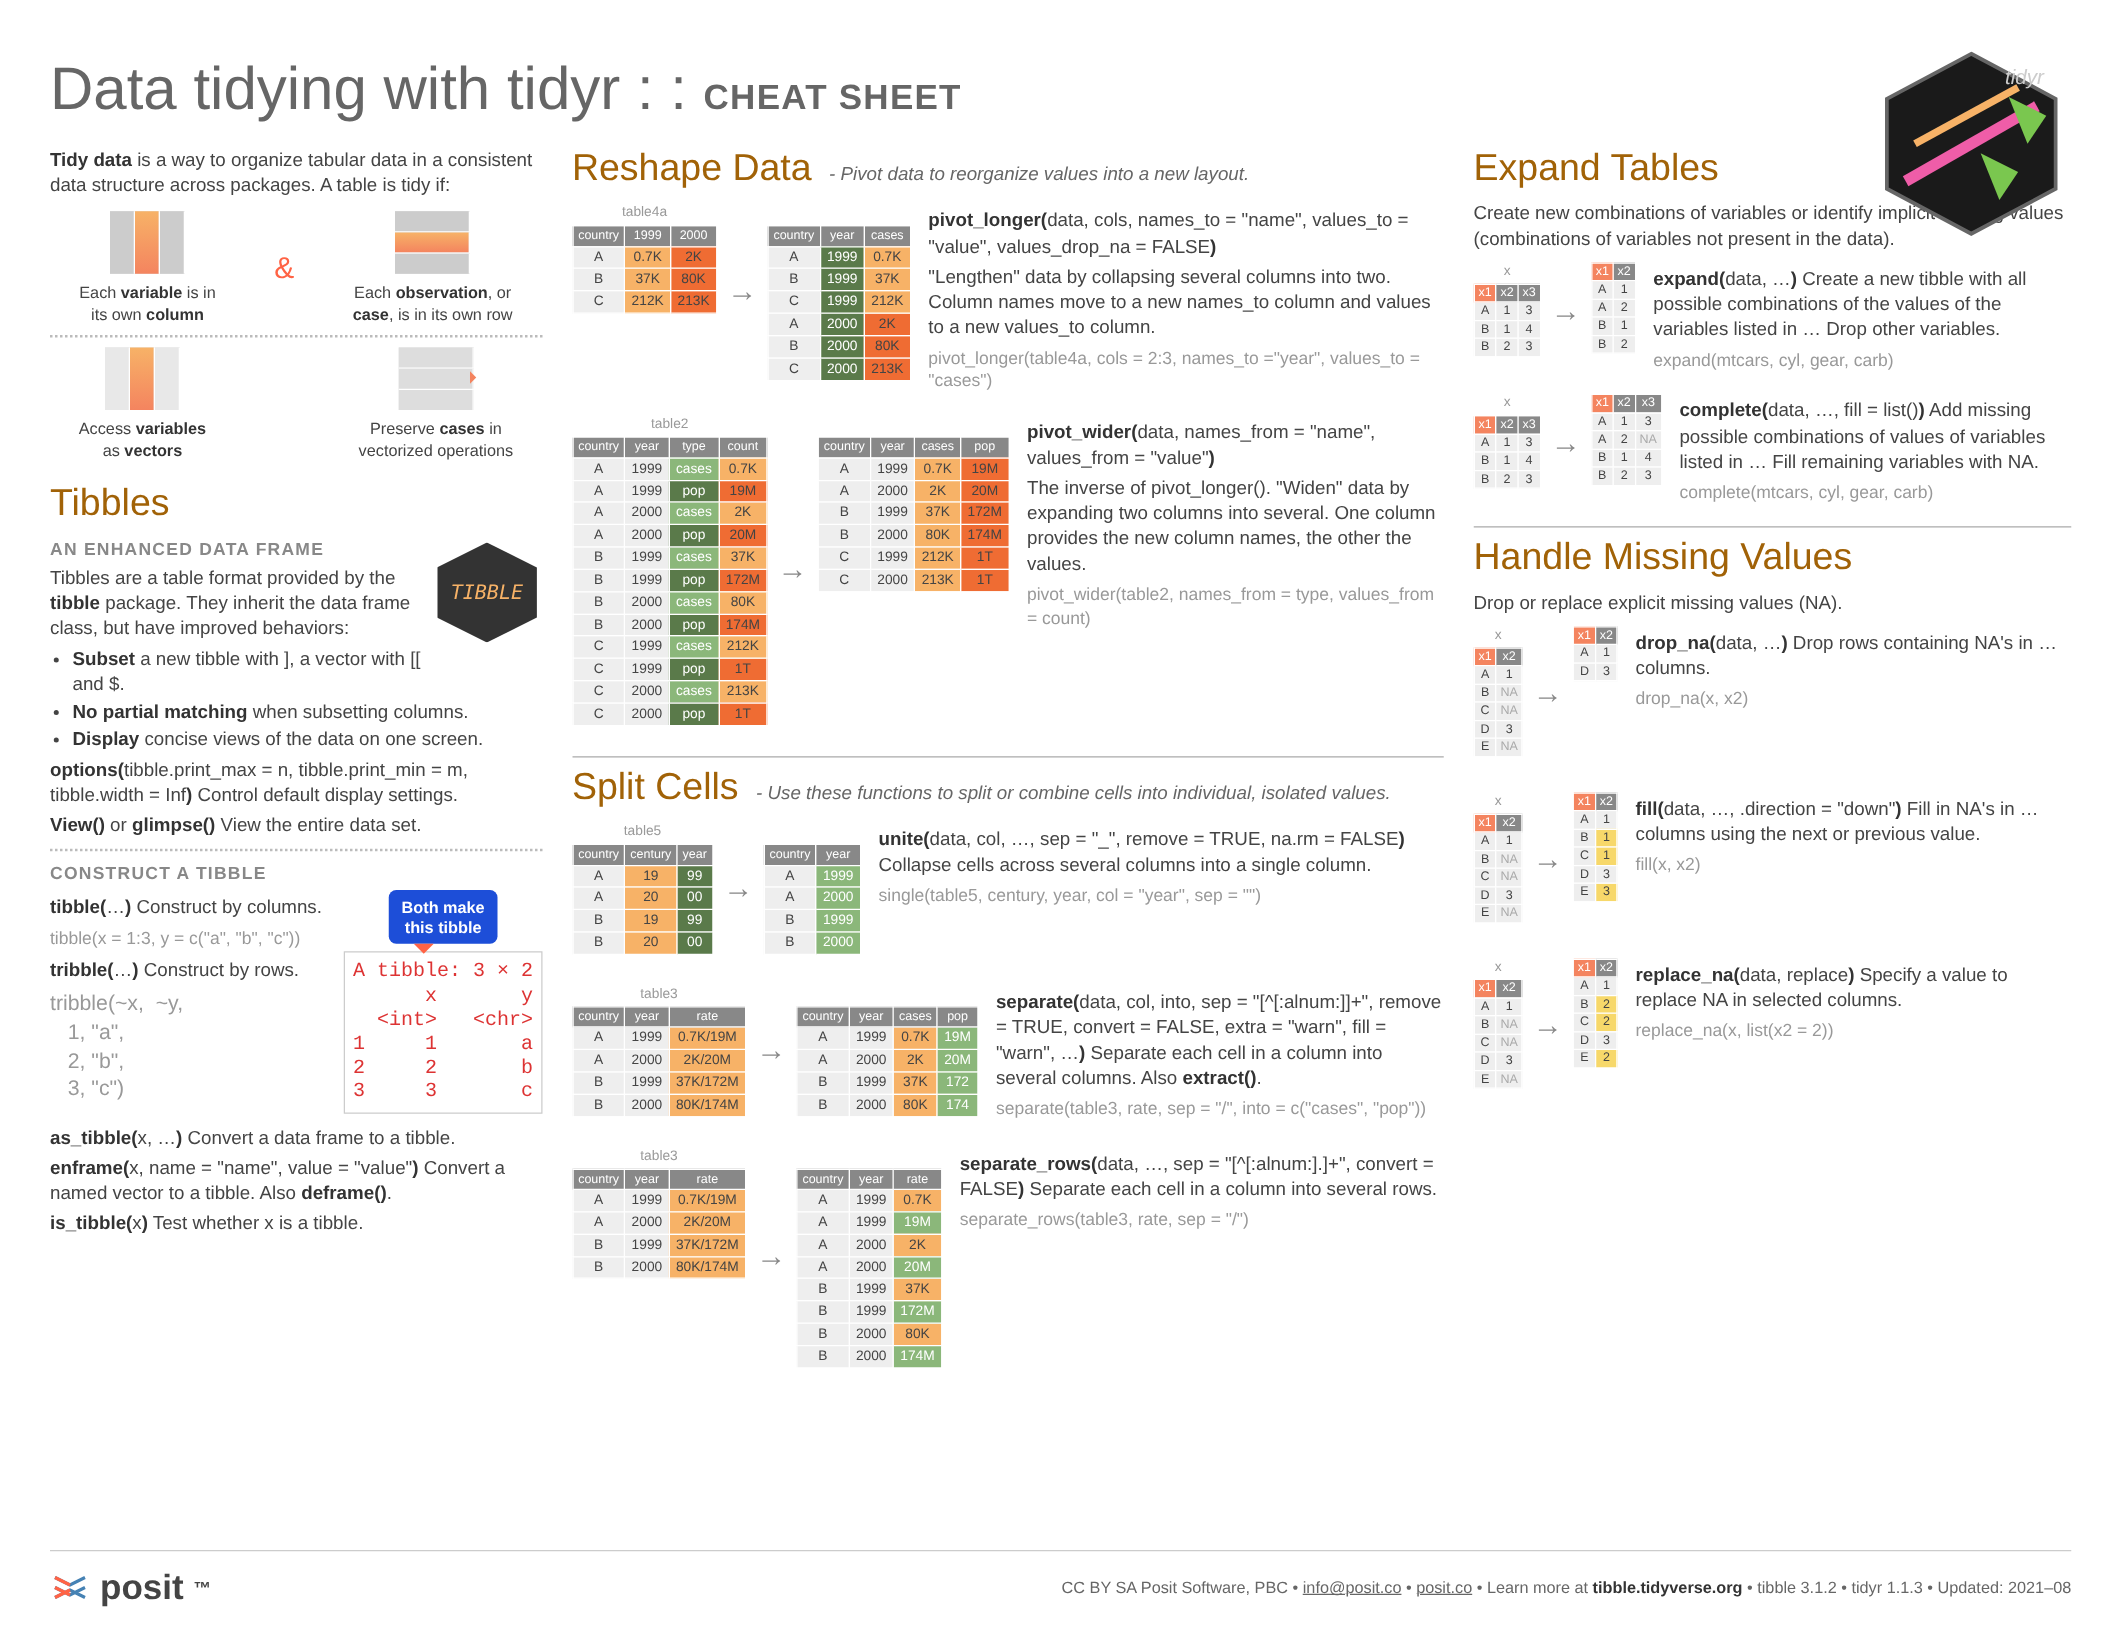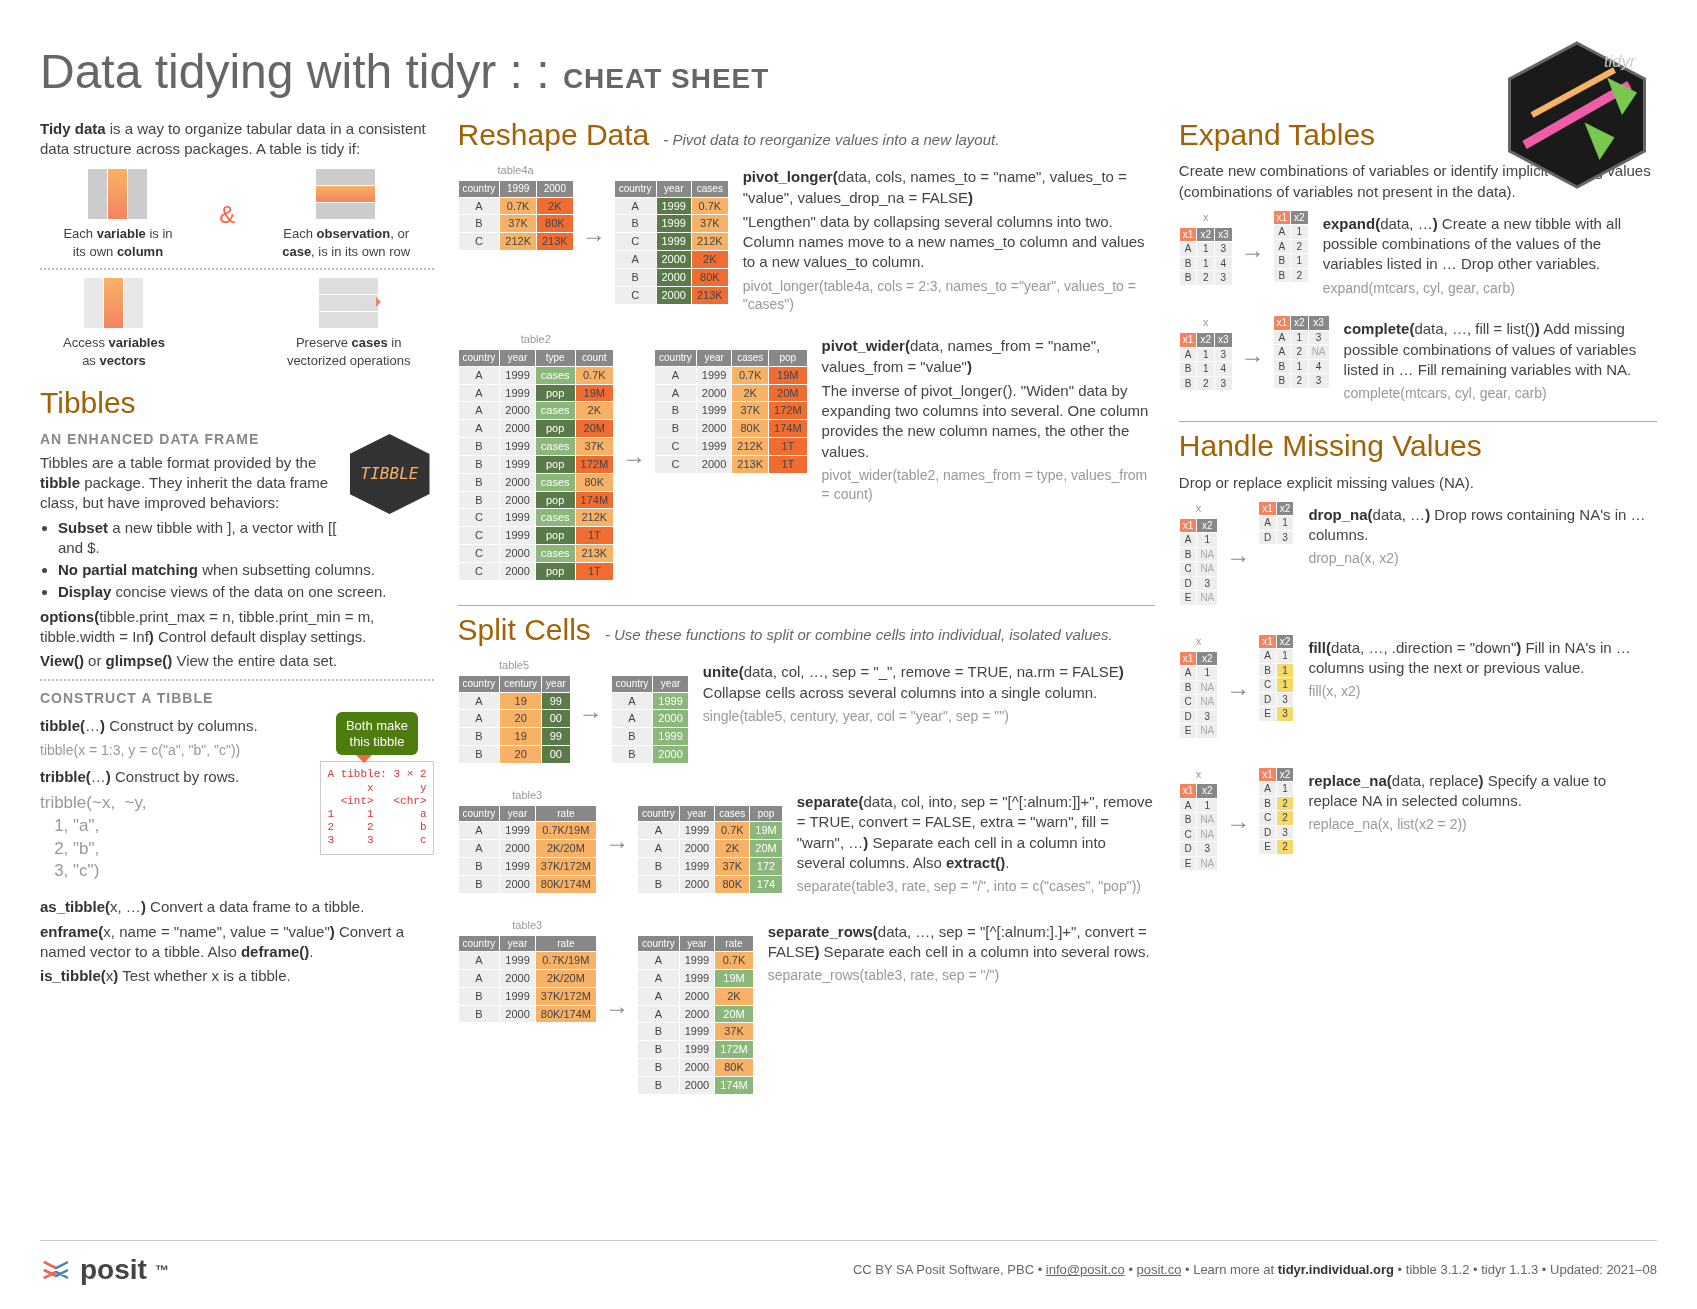--- a/index.html
+++ b/index.html
@@ -23,23 +23,23 @@
   li { font-size: 15px; margin: 2px 0; }
   .dots { border-top: 2px dotted #bbb; margin: 8px 0; }
   .tidygrid { display: flex; align-items: center; justify-content: space-around; margin: 8px 0; font-size: 13px; text-align: center;}
   .amp { color: #ff6345; font-size: 24px; font-weight: 300; }
   .mini { width: 60px; height: 50px; background: #ddd; margin: 0 auto 6px; display:flex; }
   .mini .mc { flex:1; border-right:1px solid #fff;}
   .mini .mc.o { background: linear-gradient(#f7b267,#f4845f);}
   .entry { margin: 8px 0 14px; display: flex; gap: 14px; align-items: flex-start; }
   .entry .txt { flex: 1; }
   .fn { font-size: 15px; }
-  .callout { background: #4d7c0f; color: #fff; font-size: 13px; padding: 6px 10px; border-radius: 6px; position: relative; display: inline-block; font-weight: 400; text-align: center; line-height: 1.2; }
+  .callout { background: #1d4ed8; color: #fff; font-size: 13px; padding: 6px 10px; border-radius: 6px; position: relative; display: inline-block; font-weight: 700; text-align: center; line-height: 1.2; }
   .callout::after { content: ""; position: absolute; bottom: -8px; left: 20px; border: 8px solid transparent; border-top-color: #ff6345; border-bottom: none; }
-  .codebox { border: 1px solid #ccc; font-family: "Courier New", monospace; font-size: 11px; padding: 6px; margin-top: 6px; line-height: 1.2; white-space: pre; }
+  .codebox { border: 1px solid #ccc; font-family: "Courier New", monospace; font-size: 16px; padding: 6px; margin-top: 6px; line-height: 1.2; white-space: pre; }
   .footer { position: absolute; bottom: 20px; left: 40px; right: 40px; display: flex; justify-content: space-between; align-items: center; border-top: 1px solid #ccc; padding-top: 10px; font-size: 13px; color: #666;}
   .posit { font-size: 28px; font-weight: 700; color: #444; display: flex; align-items: center; gap: 8px;}
   .posit-icon { width: 32px; height: 32px; }
   .tbl { font-size: 11px; border-collapse: collapse; }
   .tbl th { background: #888; color: #fff; padding: 1px 4px; font-weight: 400; border: 1px solid #fff; font-size: 10px; text-align: center;}
   .tbl td { padding: 1px 5px; text-align: center; border: 1px solid #fff; background: #eee;}
   .tbl td.or { background: #f7b267; }
   .tbl td.gr { background: #8bb77a; color: #fff;}
   .tbl td.dr { background: #ef6c33; }
   .tbl td.dk { background: #5a7a4a; color:#fff; }
@@ -981,14 +981,14 @@
 
 <div class="footer">
   <div class="posit">
     <svg class="posit-icon" viewBox="0 0 32 32">
         <path d="M4 8 L16 14 L28 8 M4 16 L16 22 L28 16 M4 24 L16 18 L28 24" stroke="#4682b4" stroke-width="2.5" fill="none"></path>
         <path d="M4 8 L16 14 M4 16 L16 22 M4 24 L16 18" stroke="#ff6345" stroke-width="2.5" fill="none"></path>
       </svg>
     <span>posit</span>
       <span style="font-size:14px;vertical-align:super">™</span>
   </div>
-  <div>CC BY SA Posit Software, PBC • <u>info@posit.co</u> • <u>posit.co</u> • Learn more at <b>tidyr.individual.org</b> • tibble 3.1.2 • tidyr 1.1.3 • Updated: 2021–08</div>
+  <div>CC BY SA Posit Software, PBC • <u>info@posit.co</u> • <u>posit.co</u> • Learn more at <b>tibble.tidyverse.org</b> • tibble 3.1.2 • tidyr 1.1.3 • Updated: 2021–08</div>
 </div>
 
 </body></html>

